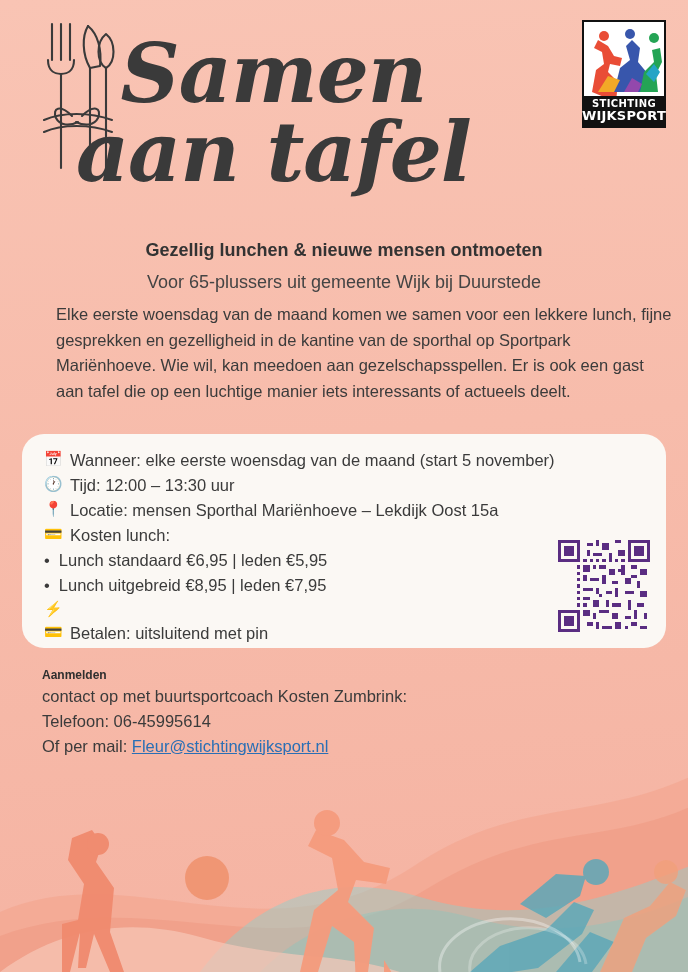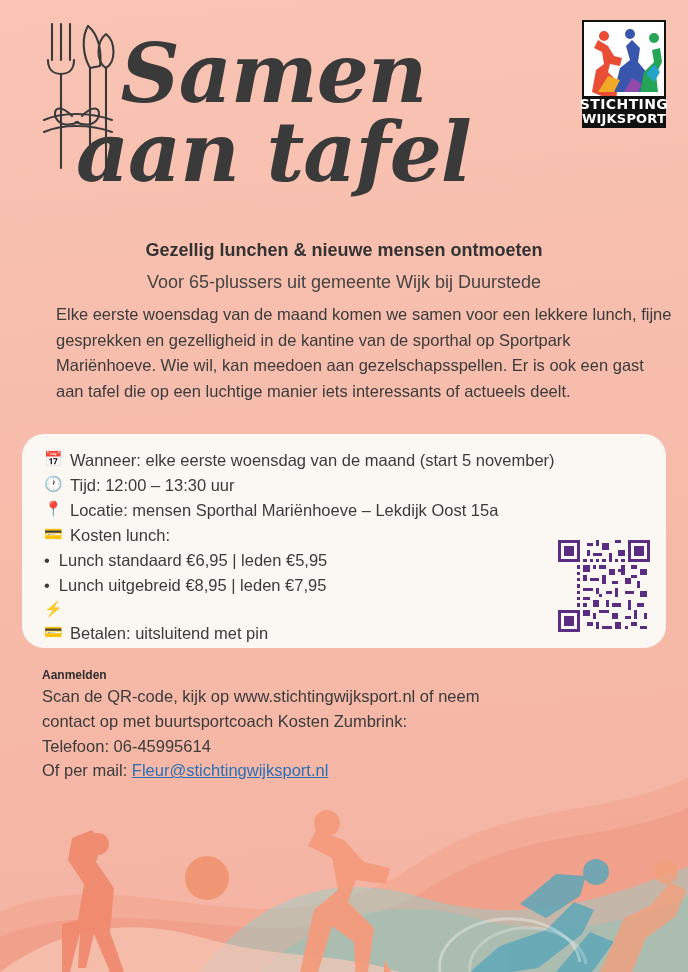--- a/index.html
+++ b/index.html
@@ -30,21 +30,21 @@
     position:absolute;right:22px;top:20px;width:84px;height:108px;
     background:#ffffff;border:2px solid #111;box-sizing:border-box;
     display:flex;flex-direction:column;align-items:center;
   }
   .logo-art{width:100%;height:74px;position:relative;overflow:hidden;}
   .logo-band{
     width:100%;background:#111;color:#fff;flex:1;
     display:flex;flex-direction:column;justify-content:center;align-items:center;
     line-height:1.05;
   }
-  .logo-band .l1{font-size:14px;font-weight:bold;letter-spacing:.4px;}
+  .logo-band .l1{font-size:10px;font-weight:bold;letter-spacing:.4px;}
   .logo-band .l2{font-size:13px;font-weight:bold;letter-spacing:.2px;}
   
   .title{
     position:absolute;left:0;top:34px;width:547px;text-align:center;
     font-family:"DejaVu Serif", serif;
     font-style:italic;font-weight:bold;
     color:#3a3a3a;
     font-size:82px;line-height:0.96;
     letter-spacing:-1px;
   }
@@ -321,19 +321,18 @@
         <rect x="19" y="9" width="1" height="1"></rect>
           <rect x="23" y="11" width="2" height="1"></rect>
         <rect x="8" y="20" width="1" height="1"></rect>
           <rect x="13" y="17" width="1" height="1"></rect>
       </g>
     </svg>
   </div>
 
   <div class="contact">
     <h3>Aanmelden</h3>
-    <p><span>Scan de QR-code, kijk op </span><span class="link">www.stichtingwijksport.nl</span><span> of neem</span></p>
     <p>contact op met buurtsportcoach Kosten Zumbrink:</p>
     <p>Telefoon: 06-45995614</p>
     <p><span>Of per mail: </span><span class="mail">Fleur@stichtingwijksport.nl</span></p>
   </div>
 
 </div>
 
 </body></html>

